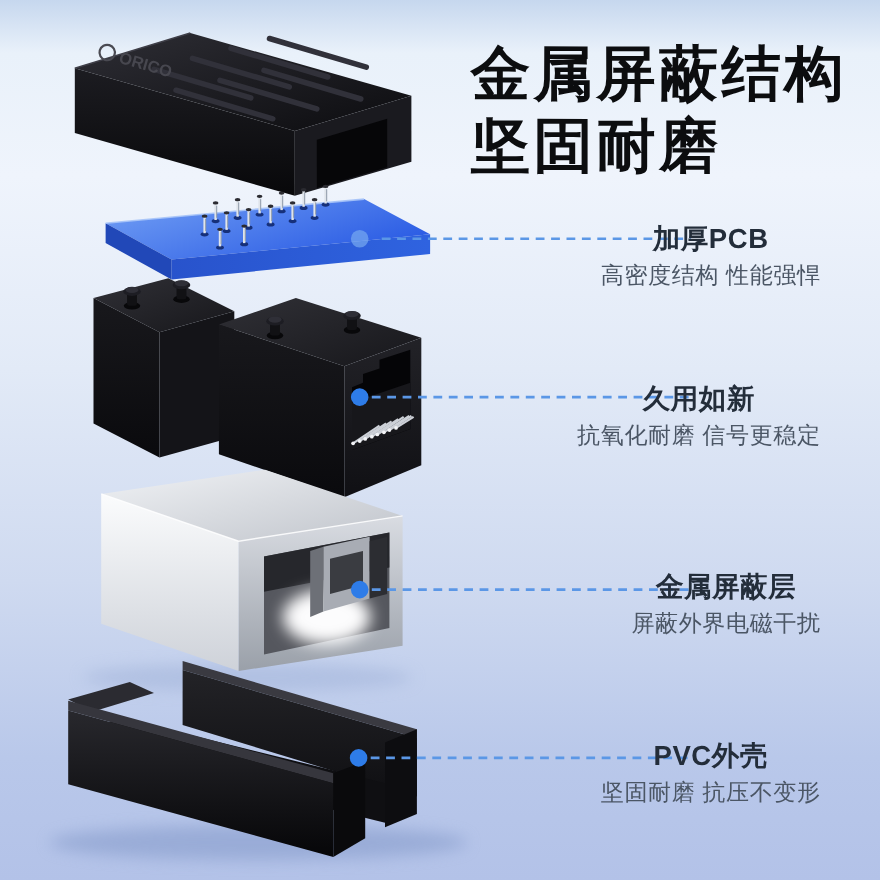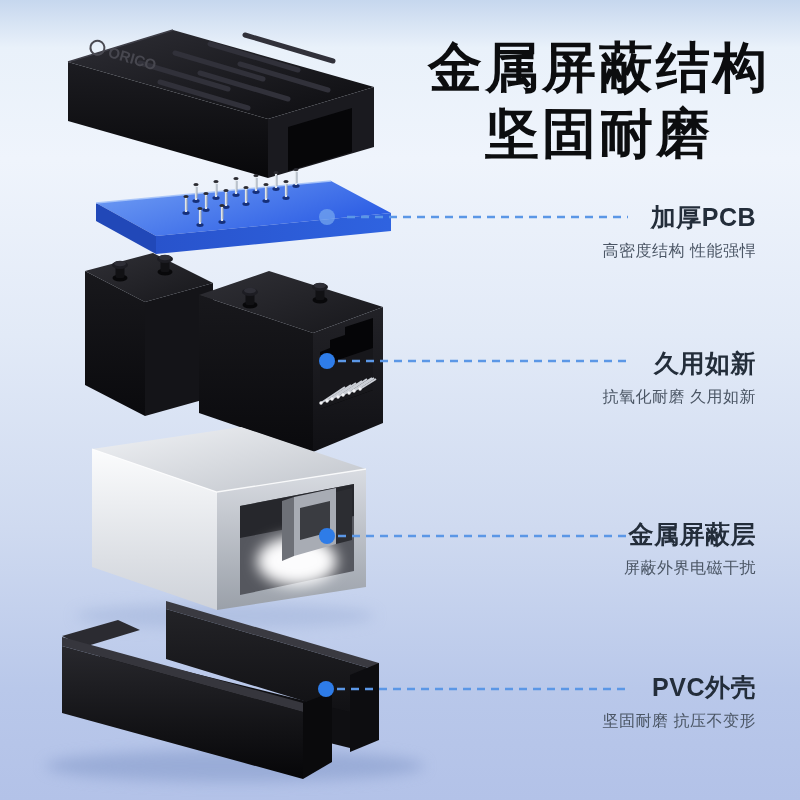--- a/index.html
+++ b/index.html
@@ -3,26 +3,26 @@
 <meta charset="utf-8">
 <style>
   html,body{margin:0;padding:0;}
   body{font-family:"Liberation Sans",sans-serif;}
   #stage{
     position:relative;width:800px;height:800px;overflow:hidden;
     background:linear-gradient(180deg,#c6d7ee 0%,#e9f1fa 6%,#eff4fc 20%,#e2eaf7 42%,#cfdaf0 66%,#b9c8ea 86%,#b3c2e8 100%);
   }
   #art{position:absolute;left:0;top:0;width:800px;height:800px;}
   .headline{
-    position:absolute;top:34px;right:30px;text-align:center;
+    position:absolute;top:34px;right:30px;text-align:left;
     font-size:54px;font-weight:900;letter-spacing:3px;line-height:66px;color:#0c0d0f;
   }
-  .callout{position:absolute;right:44px;text-align:right;}
+  .callout{position:absolute;right:54px;text-align:center;}
   .co-title{font-size:25px;font-weight:700;color:#232d3a;letter-spacing:.5px;line-height:30px;}
-  .co-sub{font-size:16px;color:#4b5665;letter-spacing:.5px;margin-top:7px;line-height:24px;}
+  .co-sub{font-size:21px;color:#4b5665;letter-spacing:.5px;margin-top:7px;line-height:24px;}
   .c1{top:202px}.c2{top:348px}.c3{top:519px}.c4{top:672px}
 </style>
 </head>
 <body>
 
 <div id="stage">
 
   <svg id="art" viewBox="0 0 800 800">
     <defs>
       <filter id="soft" x="-50%" y="-50%" width="200%" height="200%">
@@ -219,21 +219,21 @@
     <div>金属屏蔽结构</div>
     <div>坚固耐磨</div>
   </div>
 
   <div class="callout c1">
     <div class="co-title">加厚PCB</div>
     <div class="co-sub">高密度结构 性能强悍</div>
   </div>
   <div class="callout c2">
     <div class="co-title">久用如新</div>
-    <div class="co-sub">抗氧化耐磨 久用如新</div>
+    <div class="co-sub">抗氧化耐磨 信号更稳定</div>
   </div>
   <div class="callout c4">
     <div class="co-title">PVC外壳</div>
     <div class="co-sub">坚固耐磨 抗压不变形</div>
   </div>
   <div class="callout c3">
     <div class="co-title">金属屏蔽层</div>
     <div class="co-sub">屏蔽外界电磁干扰</div>
   </div>
 

